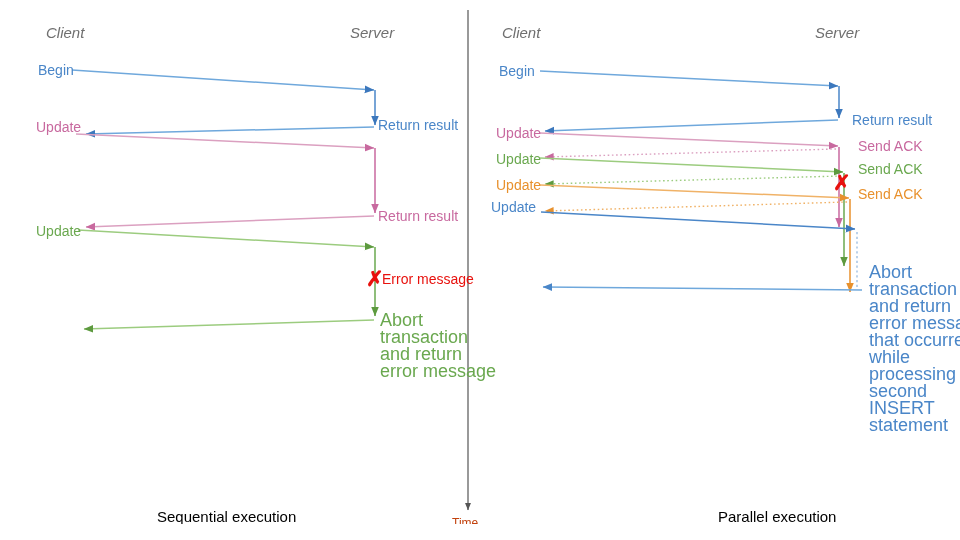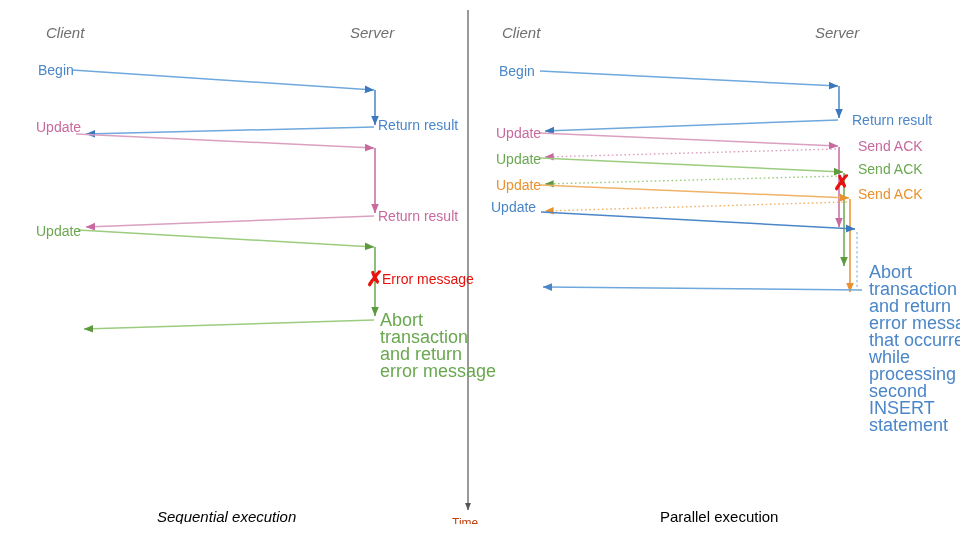--- a/index.html
+++ b/index.html
@@ -193,19 +193,19 @@
 transaction
 and return
 error message
 that occurred
 while
 processing
 second
 INSERT
 statement</div>
 
-  <div class="caption" style="left:157px; top:508px;font-style:italic;">Sequential execution</div>
-
-  <div class="caption" style="left:660px; top:508px;">Parallel execution</div>
+  <div class="caption" style="left:157px; top:508px;">Sequential execution</div>
+
+  <div class="caption" style="left:718px; top:508px;">Parallel execution</div>
 
   <div class="time-label" style="left:452px; top:516px;">Time</div>
 
 </div>
 
 </body></html>

